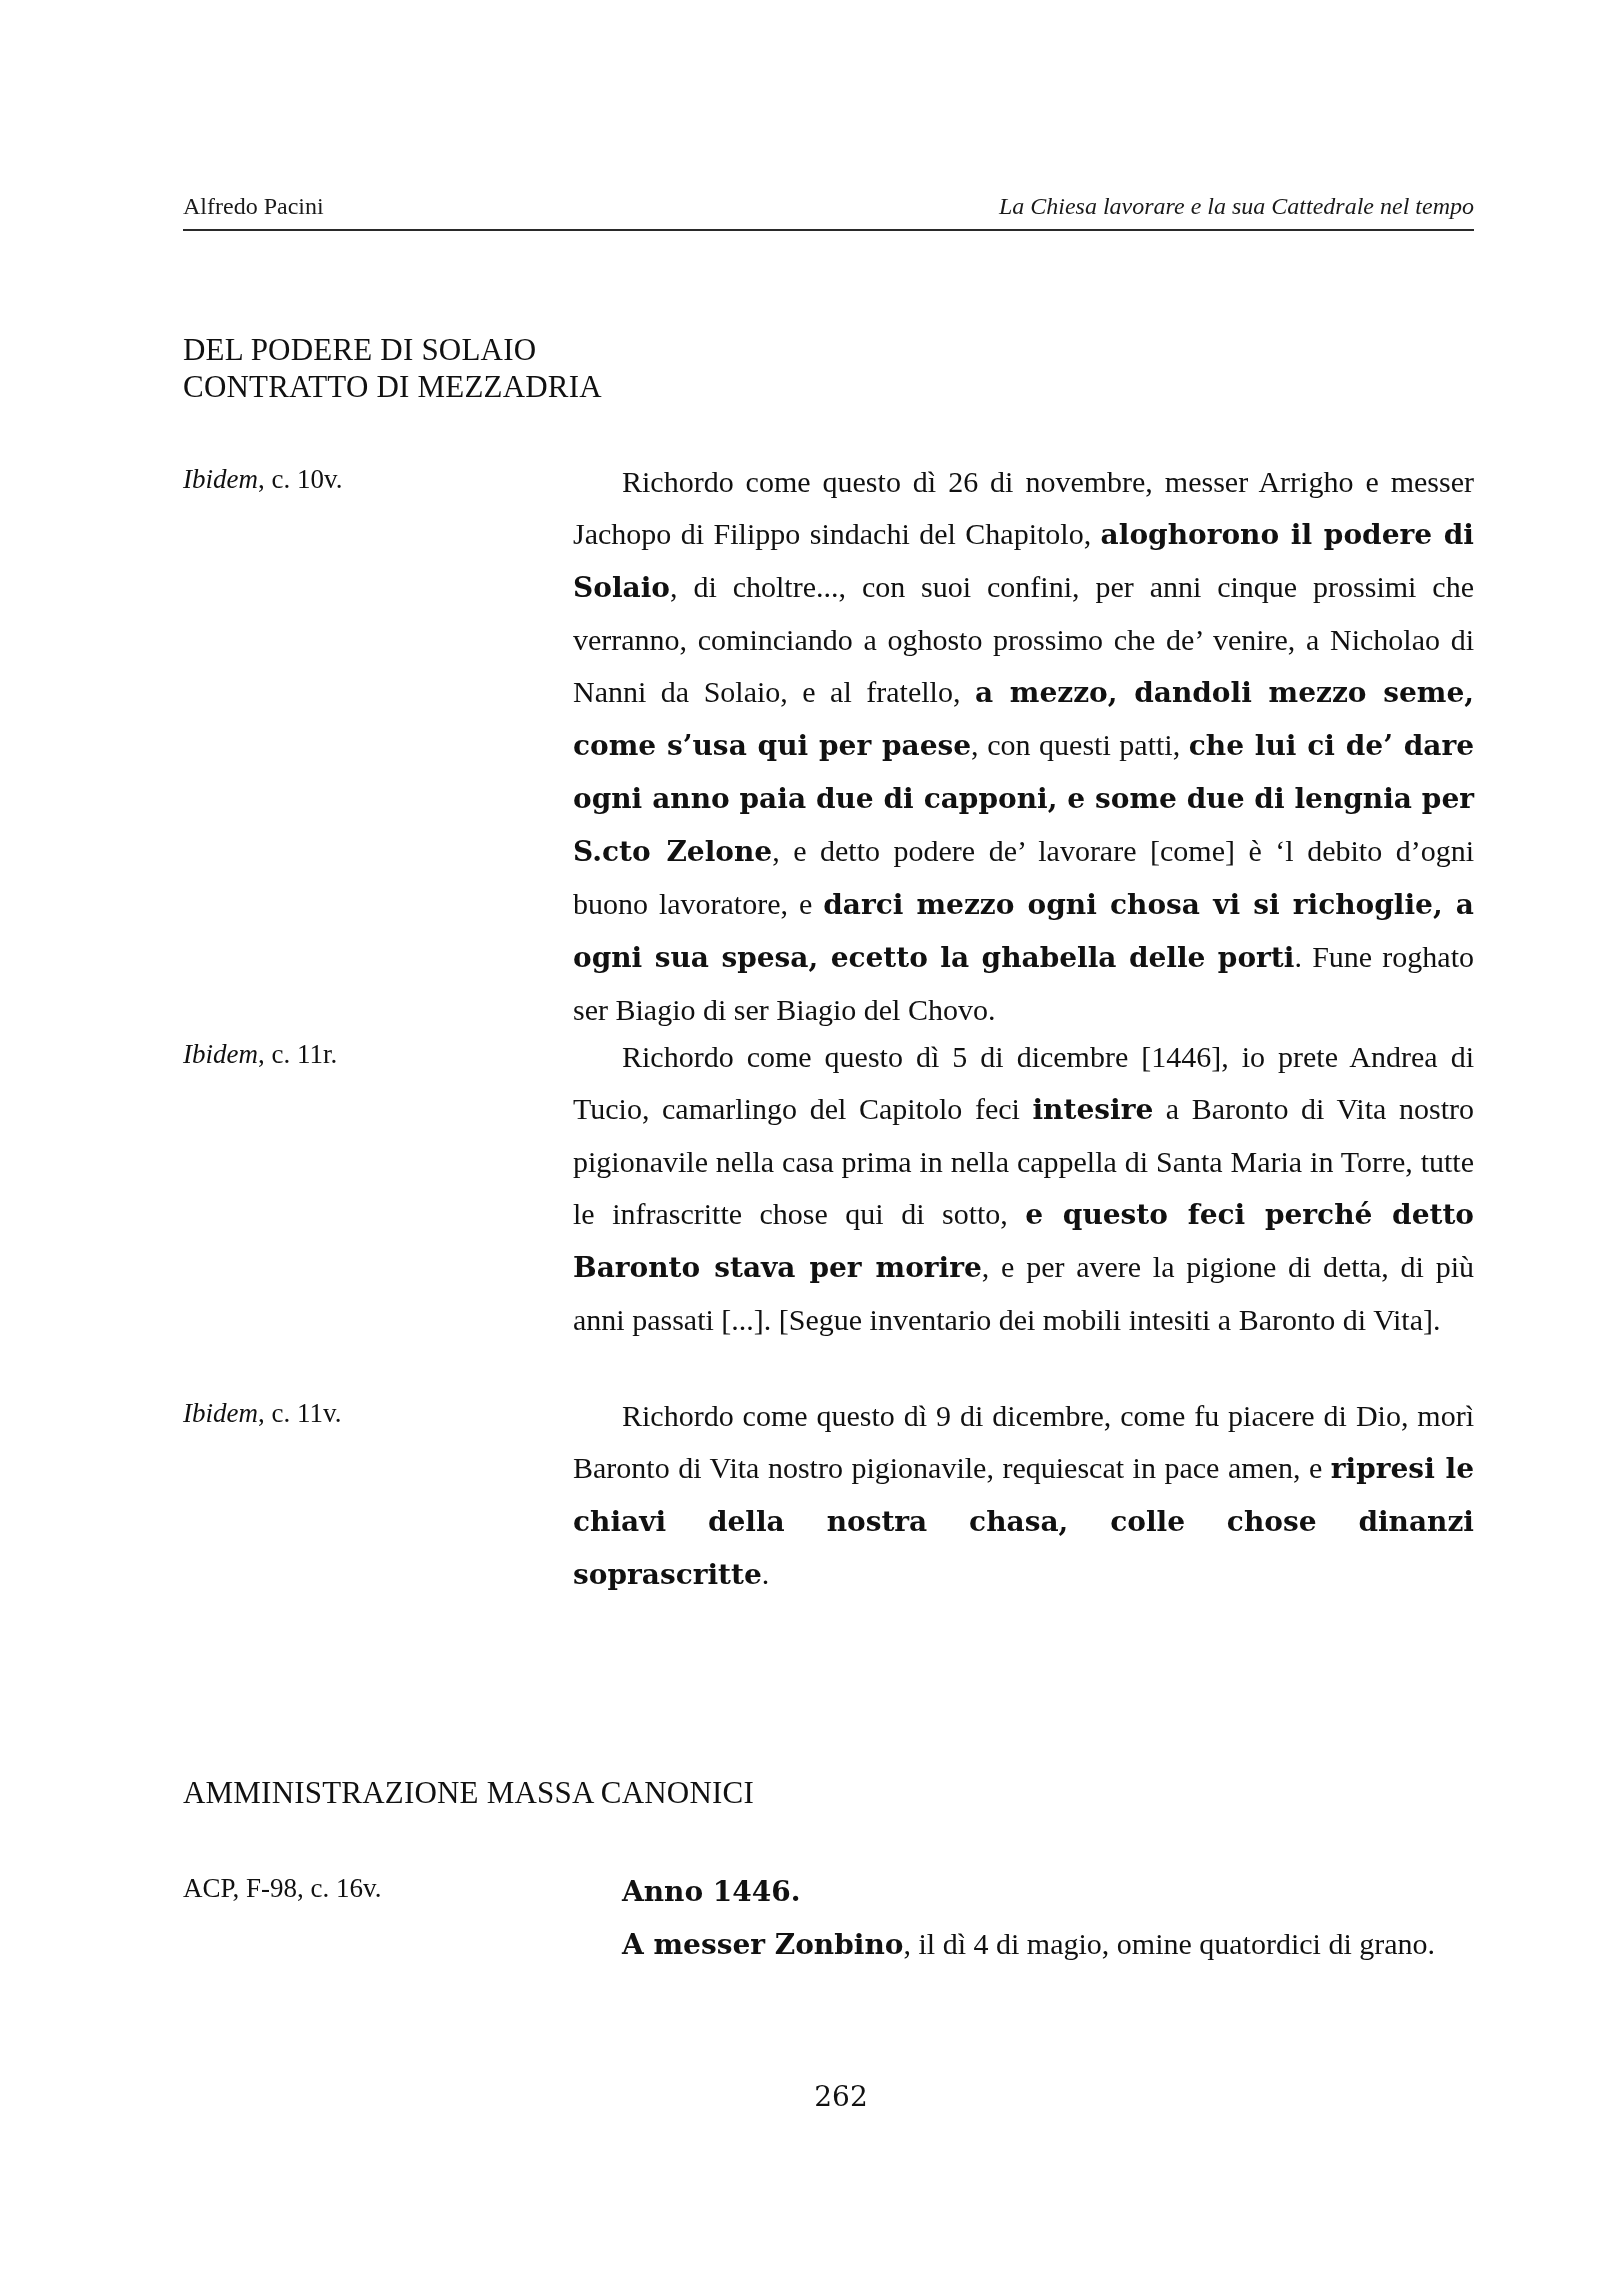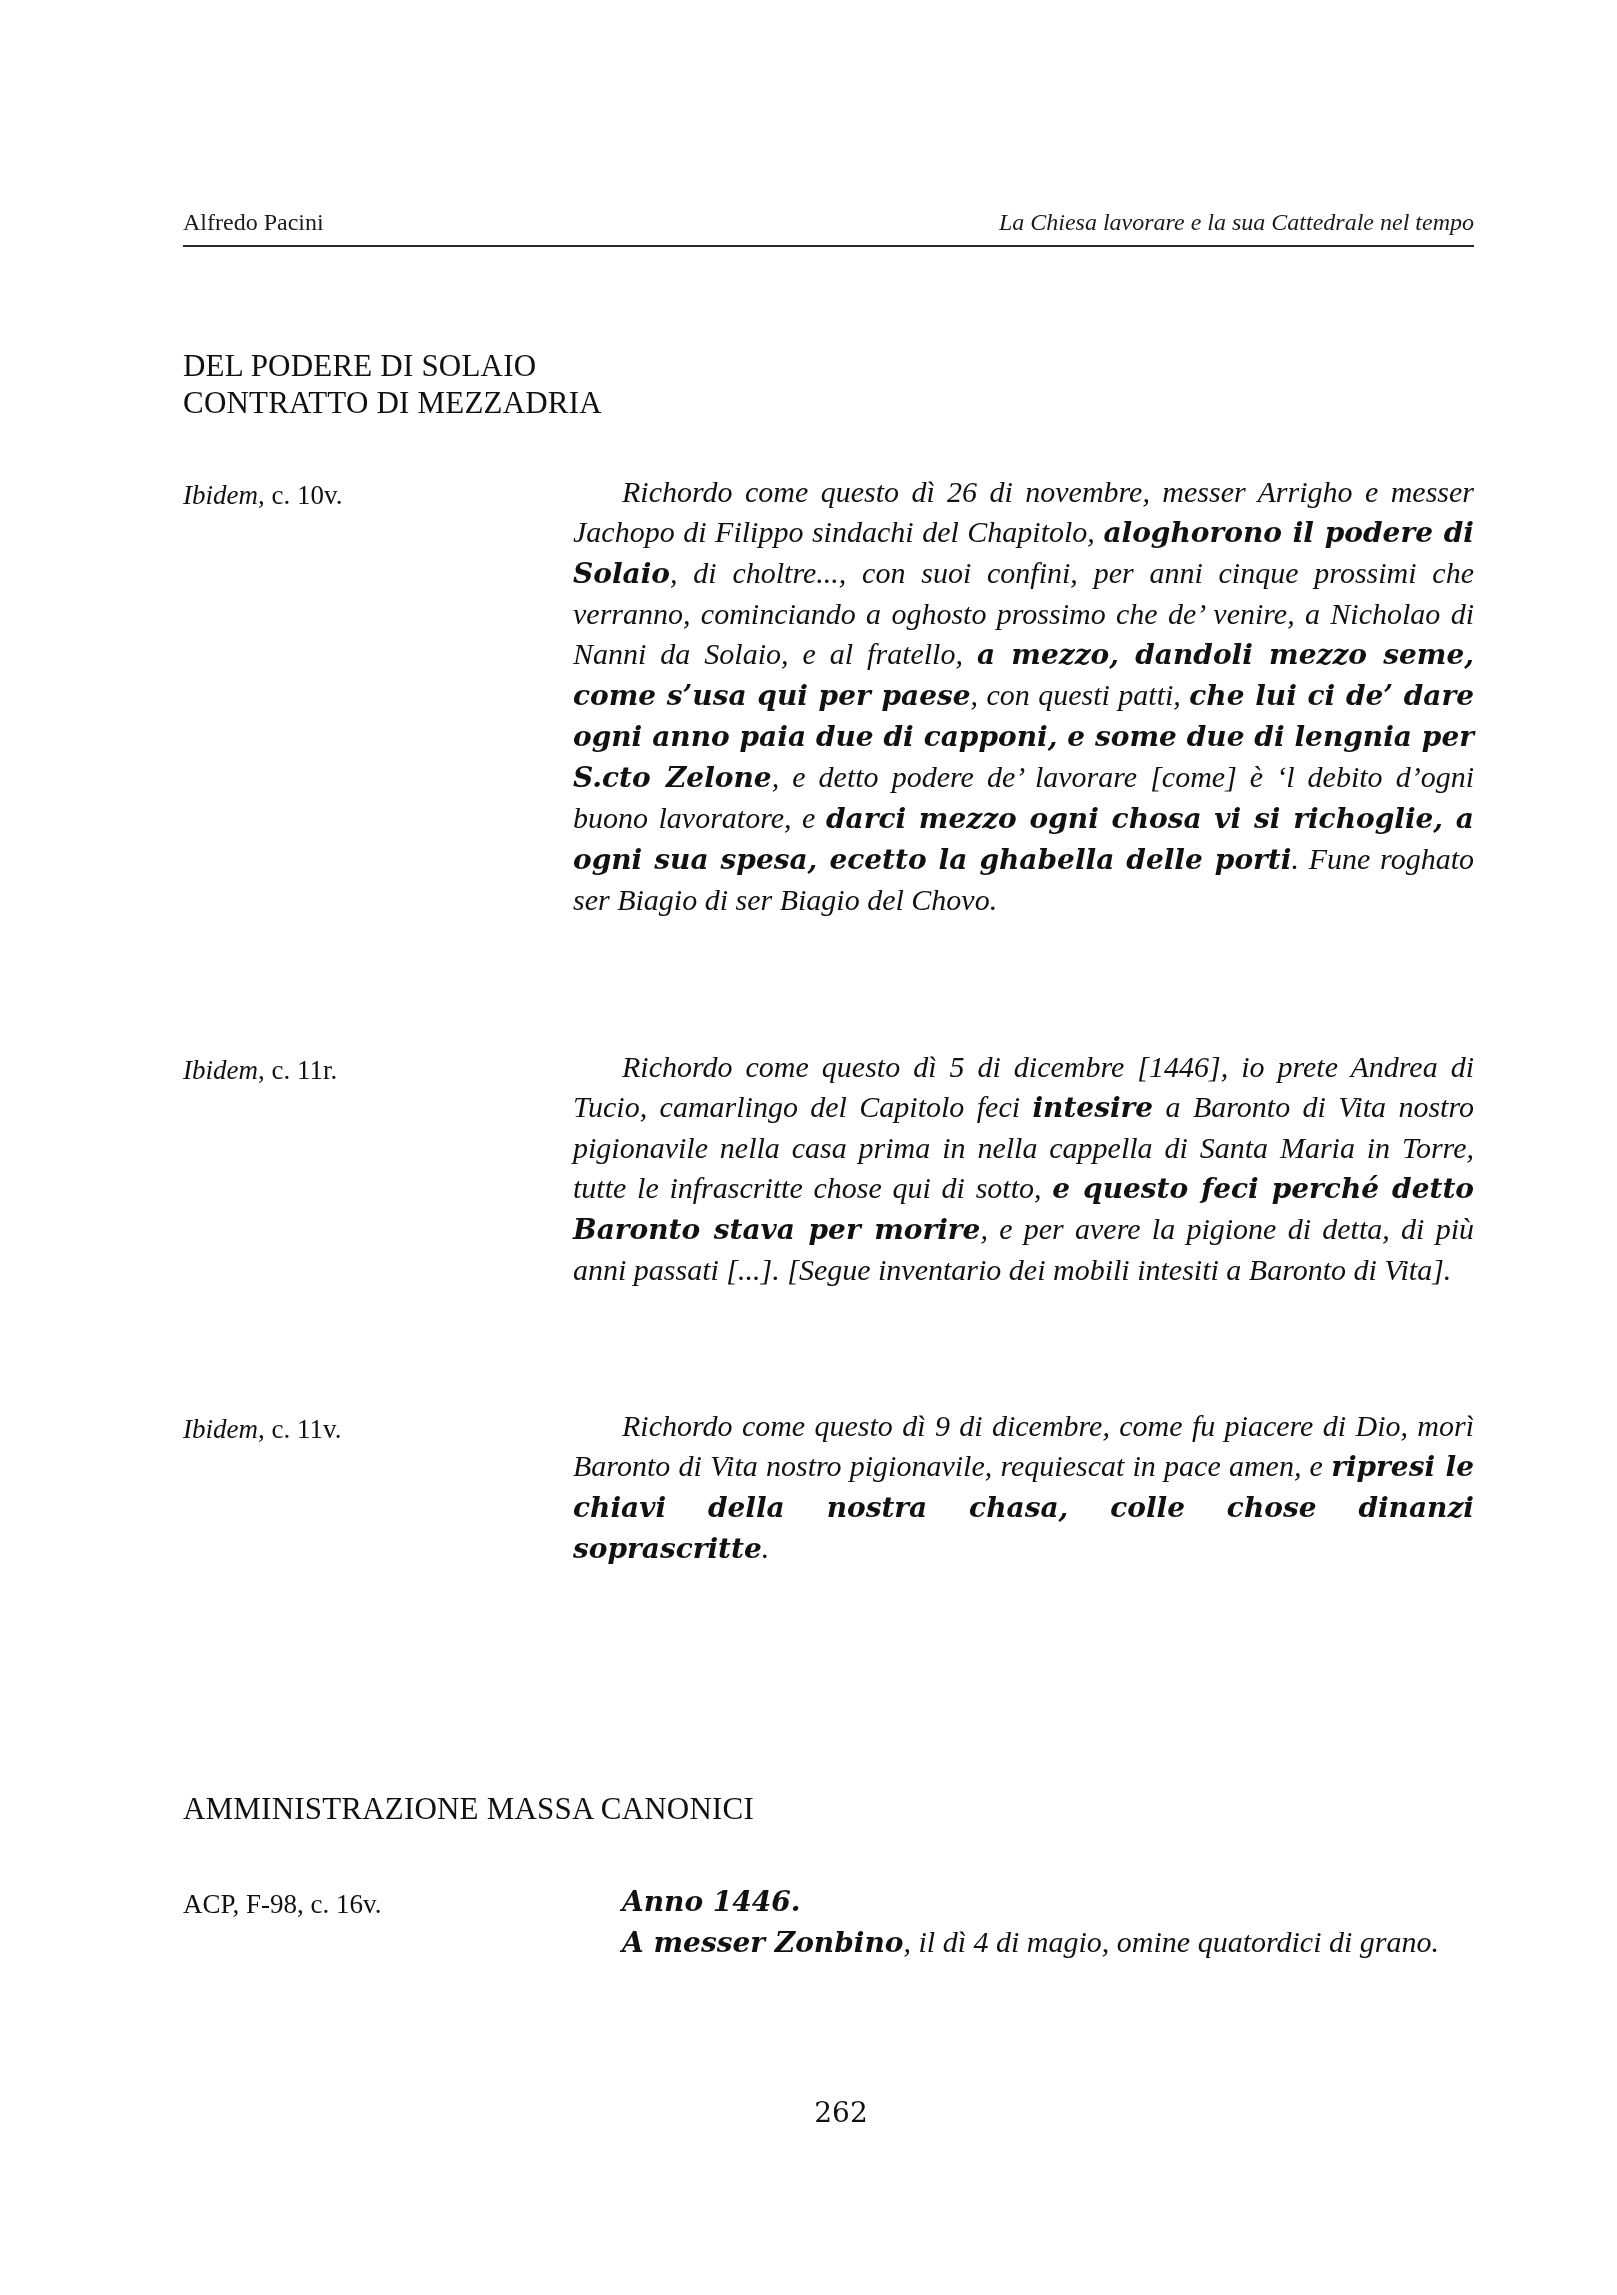--- a/index.html
+++ b/index.html
@@ -1,20 +1,20 @@
 <!DOCTYPE html>
 <html style="font-size:13px"><head>
 <meta charset="utf-8">
 <style>
   html, body { margin: 0; padding: 0; background: #ffffff; }
   body {
     width: 1618px; height: 2295px; position: relative; overflow: hidden;
     font-family: "DejaVu Serif", "Liberation Serif", serif; color: #111111;
   }
-  .page { position: absolute; left: 0; top: 16px; width: 1618px; height: 1913px; }
+  .page { position: absolute; left: 0; top: 0; width: 1618px; height: 1913px; }
 
   
   .running-header {
     position: absolute; left: 183px; top: 193px; width: 1291px; height: 32px;
     display: flex; justify-content: space-between; align-items: baseline;
     font-family: "Liberation Serif", serif; font-size: 24px; color: #1a1a1a;
   }
   .running-header .right { font-style: italic; }
   .header-rule {
     position: absolute; left: 183px; top: 229px; width: 1291px; height: 1.6px; background: #2a2a2a;
@@ -29,22 +29,22 @@
 
   
   .entry { position: absolute; left: 183px; width: 1291px; }
   .ref {
     position: absolute; left: 0; top: 0; width: 357px;
     font-family: Liberation Serif, serif; font-size: 27px; line-height: 46px;
   }
   .ref .ref-head { font-style: italic; }
   .body-text {
     position: absolute; left: 390px; top: 0; width: 901px;
-    font-family: "Liberation Serif", serif; font-size: 30px; line-height: 40px;
-    text-align: justify; text-indent: 49px; hyphens: manual; font-style: italic;
+    font-family: "Liberation Serif", serif; font-size: 30px; line-height: 52px;
+    text-align: justify; text-indent: 49px; hyphens: manual;
   }
   .body-text b { font-family: "DejaVu Serif", serif; font-weight: bold; font-size: 28px; }
   .body-text .para { display: block; }
   .body-text .para + .para { text-indent: 49px; }
 
   .page-number {
     position: absolute; left: 0; top: 2080px; width: 1618px; text-align: center;
     font-family: "DejaVu Serif", serif; font-size: 28px; color: #111; padding-left: 32px;
   }
 </style>

